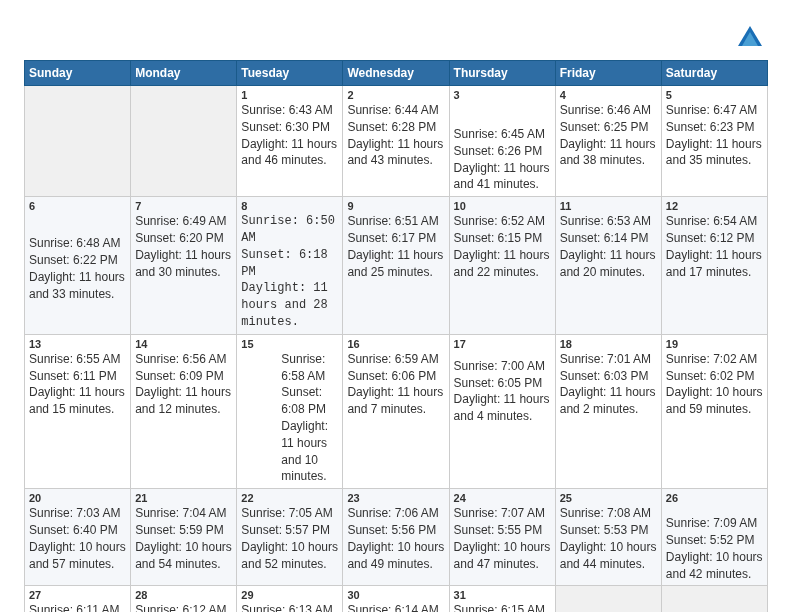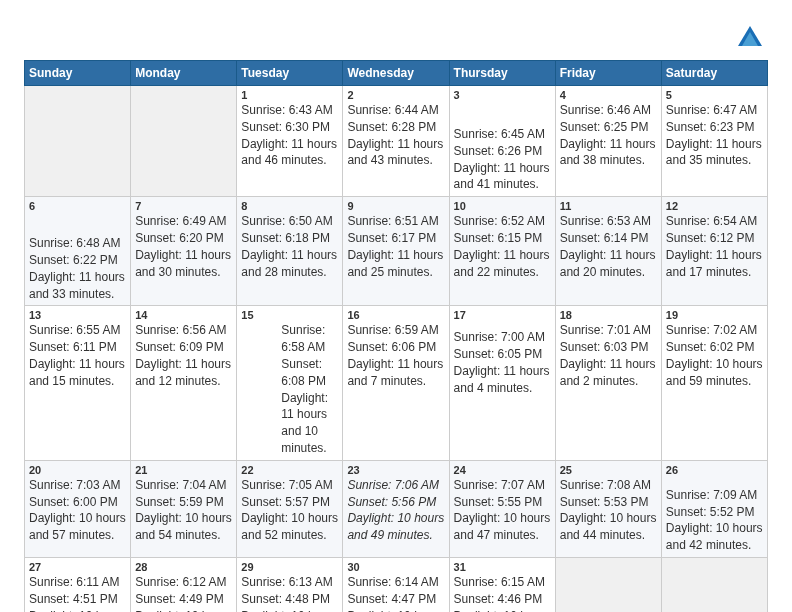--- a/index.html
+++ b/index.html
@@ -180,21 +180,21 @@
 Daylight: 11 hours and 33 minutes.</div>
           </td>
           <td>
             <span class="day-num">7</span>
             <div class="day-info" style="white-space: pre-line;">Sunrise: 6:49 AM
 Sunset: 6:20 PM
 Daylight: 11 hours and 30 minutes.</div>
           </td>
           <td>
             <span class="day-num">8</span>
-            <div class="day-info" style="white-space: pre-line;">Sunrise: 6:50 AM
+            <div class="day-info" style="white-space: pre-line; font-family: Liberation Mono, monospace;">Sunrise: 6:50 AM
 Sunset: 6:18 PM
 Daylight: 11 hours and 28 minutes.</div>
           </td>
           <td>
             <span class="day-num">9</span>
             <div class="day-info" style="white-space: pre-line;">Sunrise: 6:51 AM
 Sunset: 6:17 PM
 Daylight: 11 hours and 25 minutes.</div>
           </td>
           <td>
@@ -257,38 +257,38 @@
             <span class="day-num">19</span>
             <div class="day-info" style="white-space: pre-line;">Sunrise: 7:02 AM
 Sunset: 6:02 PM
 Daylight: 10 hours and 59 minutes.</div>
           </td>
         </tr>
         <tr>
           <td>
             <span class="day-num">20</span>
             <div class="day-info" style="white-space: pre-line;">Sunrise: 7:03 AM
-Sunset: 6:00 PM
+Sunset: 6:40 PM
 Daylight: 10 hours and 57 minutes.</div>
           </td>
           <td>
             <span class="day-num">21</span>
             <div class="day-info" style="white-space: pre-line;">Sunrise: 7:04 AM
 Sunset: 5:59 PM
 Daylight: 10 hours and 54 minutes.</div>
           </td>
           <td>
             <span class="day-num">22</span>
             <div class="day-info" style="white-space: pre-line;">Sunrise: 7:05 AM
 Sunset: 5:57 PM
 Daylight: 10 hours and 52 minutes.</div>
           </td>
           <td>
             <span class="day-num">23</span>
-            <div class="day-info" style="white-space: pre-line; font-style: italic;">Sunrise: 7:06 AM
+            <div class="day-info" style="white-space: pre-line;">Sunrise: 7:06 AM
 Sunset: 5:56 PM
 Daylight: 10 hours and 49 minutes.</div>
           </td>
           <td>
             <span class="day-num">24</span>
             <div class="day-info" style="white-space: pre-line;">Sunrise: 7:07 AM
 Sunset: 5:55 PM
 Daylight: 10 hours and 47 minutes.</div>
           </td>
           <td>

